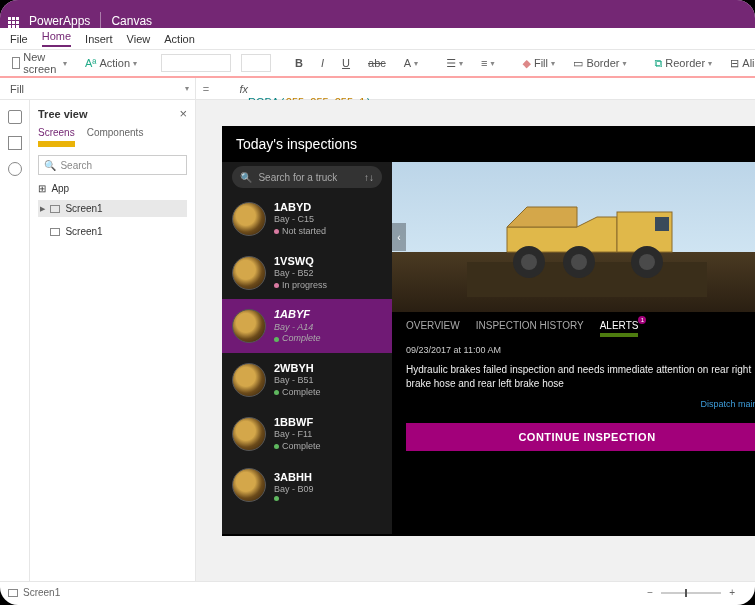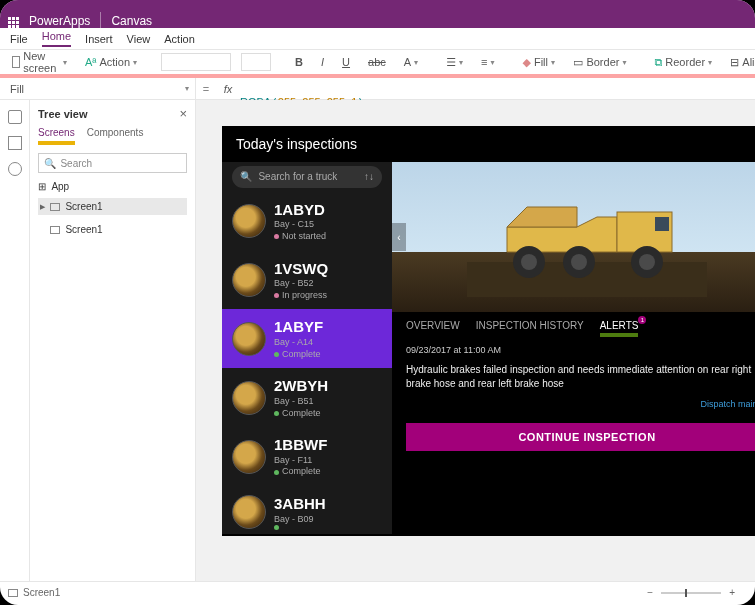--- a/index.html
+++ b/index.html
@@ -9,69 +9,69 @@
 .titlebar { background: #742774; color: #fff; height: 28px; display: flex; align-items: flex-end; font-size: 12px; padding-left: 8px; }
 .waffle { display: inline-grid; grid-template-columns: repeat(3,3px); grid-template-rows: repeat(3,3px); gap: 1px; margin-right: 10px; }
 .waffle span { background: #fff; }
 .titlebar .brand { font-weight: 400; }
 .titlebar .sep { width: 1px; height: 16px; background: rgba(255,255,255,.4); margin: 0 10px; }
 
 .menubar { height: 22px; display: flex; align-items: center; font-size: 11px; gap: 14px; padding-left: 10px; border-bottom: 1px solid #e6e6e6; }
 .menubar .item { color: #333; }
 .menubar .item.active { color: #742774; border-bottom: 2px solid #742774; padding-bottom: 3px; }
 
-.ribbon { height: 28px; display: flex; align-items: center; gap: 10px; padding-left: 8px; border-bottom: 4px solid #fca5a5; font-size: 11px; color: #555; }
+.ribbon { height: 28px; display: flex; align-items: center; gap: 10px; padding-left: 8px; border-bottom: 2px solid #fca5a5; font-size: 11px; color: #555; }
 .ribbon .btn { display: flex; align-items: center; gap: 3px; padding: 2px 4px; }
 .ribbon .div { width: 1px; height: 18px; background: #e0e0e0; }
 .chev { font-size: 8px; color: #888; }
 .ico { width: 12px; height: 12px; display: inline-block; }
 
 .fxrow { height: 22px; display: flex; align-items: center; border-bottom: 1px solid #e6e6e6; font-size: 11px; }
 .fxrow .prop { width: 196px; padding-left: 10px; border-right: 1px solid #e6e6e6; height: 100%; display: flex; align-items: center; justify-content: space-between; padding-right: 6px; color: #555; }
 .fxrow .eq { width: 20px; text-align: center; color: #888; }
-.fxrow .fx { width: 24px; font-style: italic; color: #555; text-align: center; }
+.fxrow .fx { width: 24px; font-style: italic; color: #555; text-align: right; margin-left: 8px; }
 .fxrow .formula { font-family: Consolas, monospace; color: #008080; margin-top: 28px; }
 .fxrow .formula .num { color: #c08000; }
 
 .main { display: flex; height: calc(100% - 30px - 22px - 28px - 22px - 22px); }
 .statusbar { height: 22px; border-top: 1px solid #e6e6e6; display: flex; align-items: center; font-size: 10px; color: #666; padding-left: 8px; }
 .statusbar .spacer { flex: 1; }
 .zoom { display: flex; align-items: center; gap: 8px; margin-right: 20px; }
 .zoom .line { width: 60px; height: 2px; background: #ccc; position: relative; }
 .zoom .line::after { content: ""; position: absolute; left: 40%; top: -3px; width: 2px; height: 8px; background: #555; }
 
 .leftrail { width: 30px; border-right: 1px solid #e6e6e6; display: flex; flex-direction: column; align-items: center; gap: 12px; padding-top: 10px; }
 .leftrail .ri { width: 14px; height: 14px; border: 1px solid #888; }
 
 .treepane { width: 166px; border-right: 1px solid #e6e6e6; padding: 6px 8px; font-size: 11px; color: #333; }
 .treepane .hdr { display: flex; justify-content: space-between; align-items: center; }
 .treepane .hdr .close { color: #666; font-size: 13px; }
 .treepane .tabs { display: flex; gap: 12px; margin-top: 6px; font-size: 10px; }
 .treepane .tabs .t { color: #666; padding-bottom: 3px; }
-.treepane .tabs .t.active { color: #742774; border-bottom: 4px solid #eab308; }
+.treepane .tabs .t.active { color: #742774; border-bottom: 6px solid #eab308; }
 .treepane .searchbox { margin-top: 8px; border: 1px solid #ccc; height: 20px; display: flex; align-items: center; padding: 0 5px; gap: 4px; color: #888; font-size: 10px; }
 .treepane .app { margin-top: 8px; display: flex; align-items: center; gap: 5px; font-size: 10px; }
 .treepane .node { margin-top: 6px; display: flex; align-items: center; gap: 5px; font-size: 10px; padding: 3px 2px; }
 .treepane .node.sel { background: #e8e8e8; }
 .treepane .node .tri { font-size: 7px; color: #666; }
 .treepane .node .rect { width: 10px; height: 8px; border: 1px solid #888; }
 
 .canvas { flex: 1; background: #f1f1f1; padding: 26px 0 16px 26px; overflow: hidden; }
 .appshell { background: #000; color: #fff; width: 560px; height: 410px; position: relative; overflow: hidden; }
 .apptitle { padding: 10px 14px; font-size: 14px; }
 .appmain { display: flex; height: calc(100% - 38px); }
 .leftcol { width: 170px; background: #1a1a1a; display: flex; flex-direction: column; }
 .searchtruck { margin: 4px 10px; background: #333; border-radius: 12px; height: 22px; display: flex; align-items: center; padding: 0 8px; font-size: 10px; color: #aaa; gap: 6px; }
 .sort { margin-left: auto; font-size: 10px; }
 .trucklist { overflow: hidden; }
 .truck { display: flex; gap: 8px; padding: 8px 10px; align-items: center; }
-.truck.sel { background: #6d28d9; }
+.truck.sel { background: #701a75; font-style: italic; }
 .truck .thumb { width: 34px; height: 34px; border-radius: 50%; background: radial-gradient(circle at 40% 40%, #d4a74a 35%, #6b4a1a 60%, #2a1a0a 100%); border: 1px solid #555; flex-shrink: 0; }
 .truck .meta { font-size: 9px; line-height: 1.3; }
-.truck .id { font-size: 15px; font-weight: 600; color: #fff; }
+.truck .id { font-size: 11px; font-weight: 600; color: #fff; }
 .truck .bay { color: #aaa; }
 .truck .status { display: flex; align-items: center; gap: 3px; color: #aaa; }
 .dot { width: 5px; height: 5px; border-radius: 50%; display: inline-block; }
 .rightcol { flex: 1; display: flex; flex-direction: column; position: relative; }
 .gallery { height: 150px; background: linear-gradient(180deg,#bcd5e8 0%, #cfe4f2 60%, #4a3a22 60%, #2a1f12 100%); position: relative; display: flex; align-items: center; justify-content: center; }
 .gallery .nav { position: absolute; top: 50%; transform: translateY(-50%); width: 14px; height: 28px; background: rgba(0,0,0,.3); color: #fff; display: flex; align-items: center; justify-content: center; font-size: 10px; }
 .gallery .nav.l { left: 0; }
 .trucksvg { width: 240px; height: 120px; }
 .detailtabs { display: flex; gap: 16px; padding: 8px 14px 4px; font-size: 10px; }
 .detailtabs .dt { color: #aaa; }

